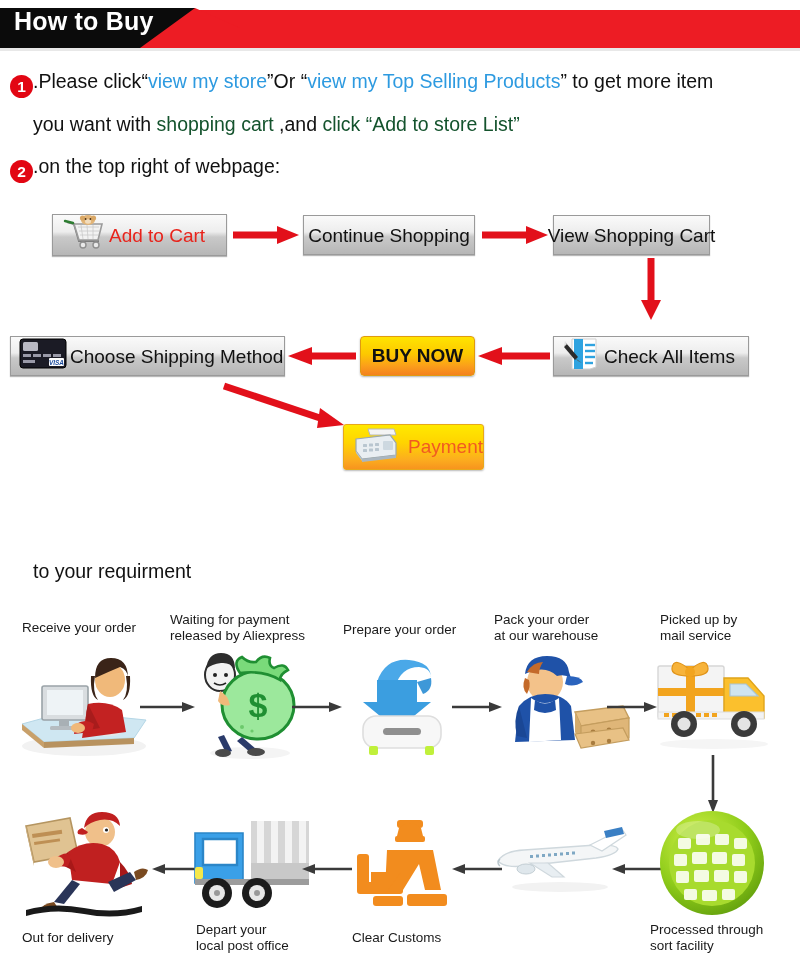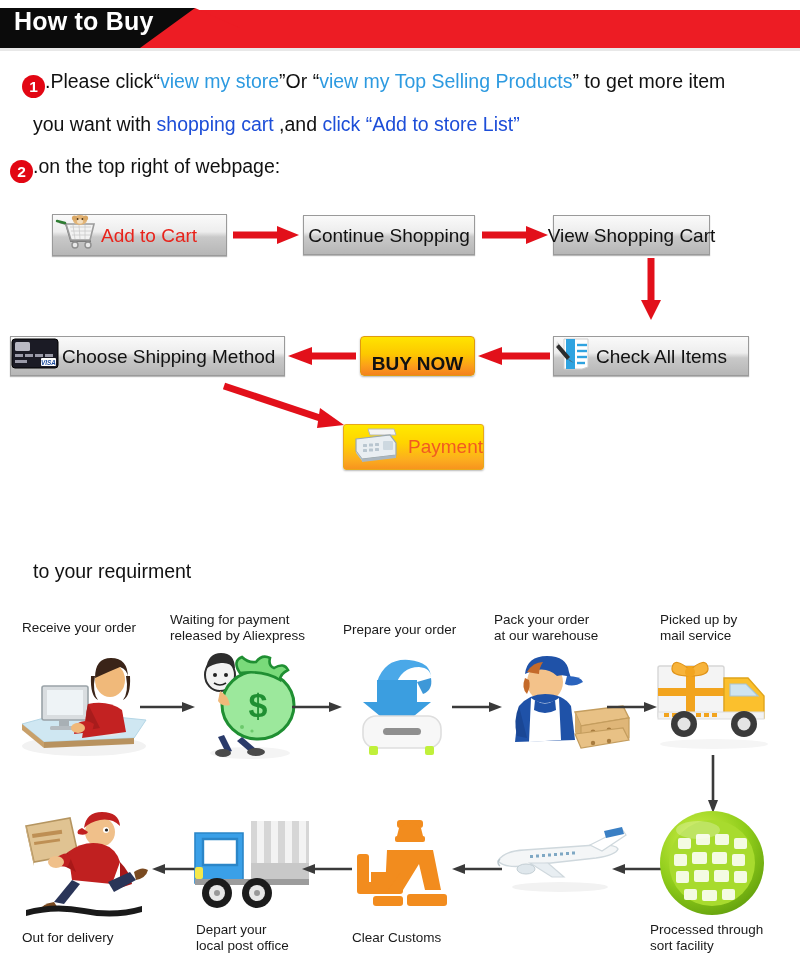--- a/index.html
+++ b/index.html
@@ -22,36 +22,36 @@
 
   
   .para { position: absolute; font-size: 19.5px; color:#111; white-space: nowrap; }
   .bullet {
     display:inline-block; width: 23px; height: 23px; border-radius: 50%;
     background:#e20613; color:#fff; font-size: 15.5px; font-weight: bold;
     text-align:center; line-height: 23px; vertical-align: -4px;
     margin-right: 0px;
   }
   .blue { color:#2d9ae0; }
-  .red  { color:#1d4ed8; }
+  .red  { color:#14532d; }
 
   
   .btn {
     position:absolute; display:flex; align-items:center;
     background: linear-gradient(to bottom, #fafafa 0%, #ededed 42%, #c9c9c9 55%, #b6b6b6 100%);
     border: 1px solid #9a9a9a;
     box-shadow: 0 1px 1px rgba(0,0,0,.28);
-    padding: 0 0;
+    padding: 0 8px;
     font-size: 19px; color: #111;
     white-space: nowrap;
   }
   .btn .label { line-height: 1; }
 
   .btn-orange {
-    position:absolute; display:flex; align-items:flex-end; justify-content:center;
+    position:absolute; display:flex; align-items:center; justify-content:center;
     background: linear-gradient(to bottom, #ffe400 0%, #fdc800 45%, #fba01a 75%, #f4811f 100%);
     border: 1px solid #e09a10;
     border-radius: 4px;
     box-shadow: 0 1px 2px rgba(0,0,0,.3);
     font-size: 19px; font-weight: bold; color:#111;
     white-space: nowrap;
   }
   .btn-payment {
     position:absolute; display:flex; align-items:center;
     background: linear-gradient(to bottom, #ffe900 0%, #ffd400 40%, #fcae1e 78%, #f7941e 100%);
@@ -83,21 +83,21 @@
     <svg width="800" height="52" viewBox="0 0 800 52">
       <polygon points="195,10 233,10 800,10 800,48 0,48 0,48" fill="#ed1c24"></polygon>
       <polygon points="195,10 240,28 800,28 800,48 60,48" fill="#ed1c24"></polygon>
       <polygon points="0,8 195,8 240,28 800,28 800,48 0,48" fill="#ed1c24"></polygon>
       <polygon points="0,8 195,8 140,48 0,48" fill="#0b0b0b"></polygon>
       <rect x="0" y="48" width="800" height="3" fill="#e8e8e8"></rect>
     </svg>
     <div class="header-title">How to Buy</div>
   </div>
 
-  <div class="para" style="left:22px; top:70px;">
+  <div class="para" style="left:10px; top:70px;">
     <span class="bullet">1</span><span>.Please click</span><span>“</span><span class="blue">view my store</span><span>”</span><span>Or </span><span>“</span><span class="blue">view my Top Selling Products</span><span>”</span><span> to get more item</span>
   </div>
 
   <div class="para" style="left:33px; top:113px;">
     <span>you want with </span><span class="red">shopping cart</span><span> ,and </span><span class="red">click “Add to store List”</span>
   </div>
 
   <div class="para" style="left:10px; top:155px;">
     <span class="bullet">2</span><span>.on the top right of webpage:</span>
   </div>

